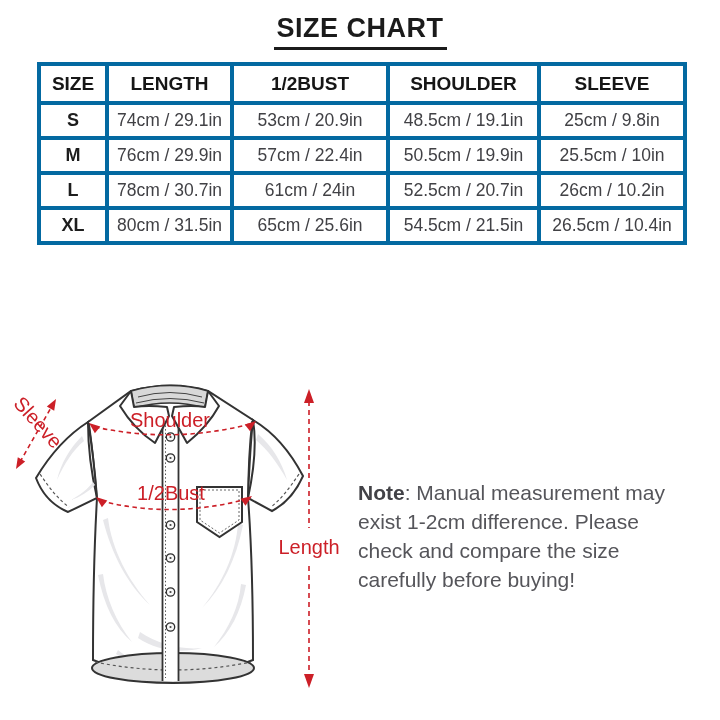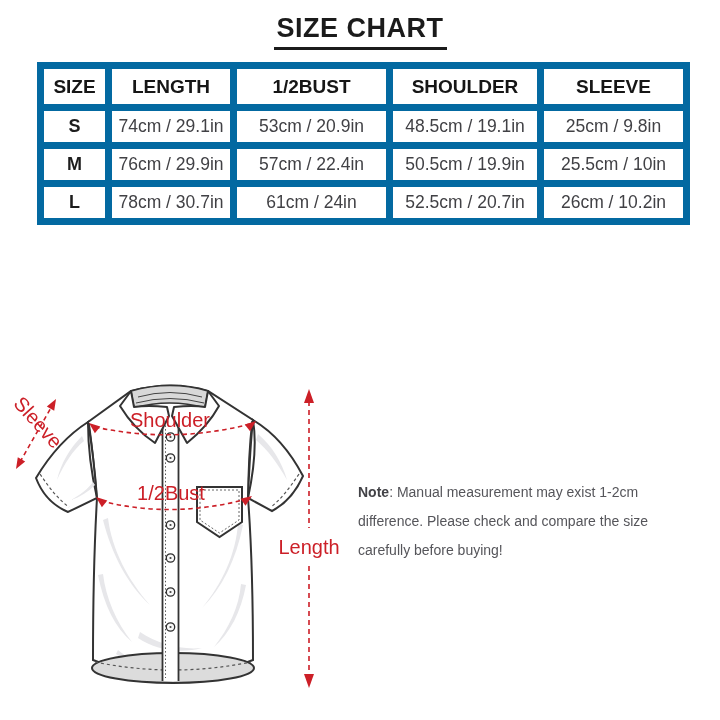--- a/index.html
+++ b/index.html
@@ -10,29 +10,29 @@
   .title-wrap { position:absolute; top:13px; left:0; width:100%; text-align:center; }
   .title {
     display:inline-block; font-size:27px; font-weight:bold; letter-spacing:.5px;
     color:#1b1b1b; border-bottom:3px solid #1b1b1b; padding:0 3px 3px;
   }
   table.size-chart {
     position:absolute; left:37px; top:62px; width:646px;
     border-collapse:collapse; table-layout:fixed; background:#fff;
   }
   .size-chart th, .size-chart td {
-    border:7px solid #0369a1; text-align:center; vertical-align:middle; padding:0;
+    border:4px solid #0369a1; text-align:center; vertical-align:middle; padding:0;
     overflow:hidden; white-space:nowrap;
   }
   .size-chart th { height:35px; font-size:19px; font-weight:bold; color:#161616; }
   .size-chart td { height:31px; font-size:17.5px; font-weight:normal; color:#414145; }
   .size-chart td.size-col { font-weight:bold; font-size:18px; color:#1d1d1d; }
   .note {
     position:absolute; left:358px; top:478px; width:330px;
-    font-size:14px; line-height:29px; color:#55555a;
+    font-size:21px; line-height:29px; color:#55555a;
   }
   .note b { color:#424247; }
   svg.diagram { position:absolute; left:0; top:370px; }
   .red-label { font-family:"Liberation Sans", sans-serif; font-size:20px; }
 </style>
 </head>
 <body>
 
 <div class="canvas">
 
@@ -77,20 +77,27 @@
         </tr>
 
         <tr>
           <td class="size-col">L</td>
           <td>78cm / 30.7in</td>
           <td>61cm / 24in</td>
           <td>52.5cm / 20.7in</td>
           <td>26cm / 10.2in</td>
         </tr>
 
+        <tr>
+          <td class="size-col">XL</td>
+          <td>80cm / 31.5in</td>
+          <td>65cm / 25.6in</td>
+          <td>54.5cm / 21.5in</td>
+          <td>26.5cm / 10.4in</td>
+        </tr>
 
 
 
       </tbody>
   </table>
 
   <svg class="diagram" width="350" height="345" viewBox="0 0 350 345">
 
     <path d="M 88,52 C 66,66 48,88 36,108 C 42,124 54,136 68,142 L 97,128 C 91,102 88,76 88,52 Z" fill="#ffffff" stroke="#333333" stroke-width="2"></path>
     <path d="M 253,50 C 275,63 292,85 303,106 C 296,122 285,134 272,141 L 248,128 C 254,100 257,74 253,50 Z" fill="#ffffff" stroke="#333333" stroke-width="2"></path>

